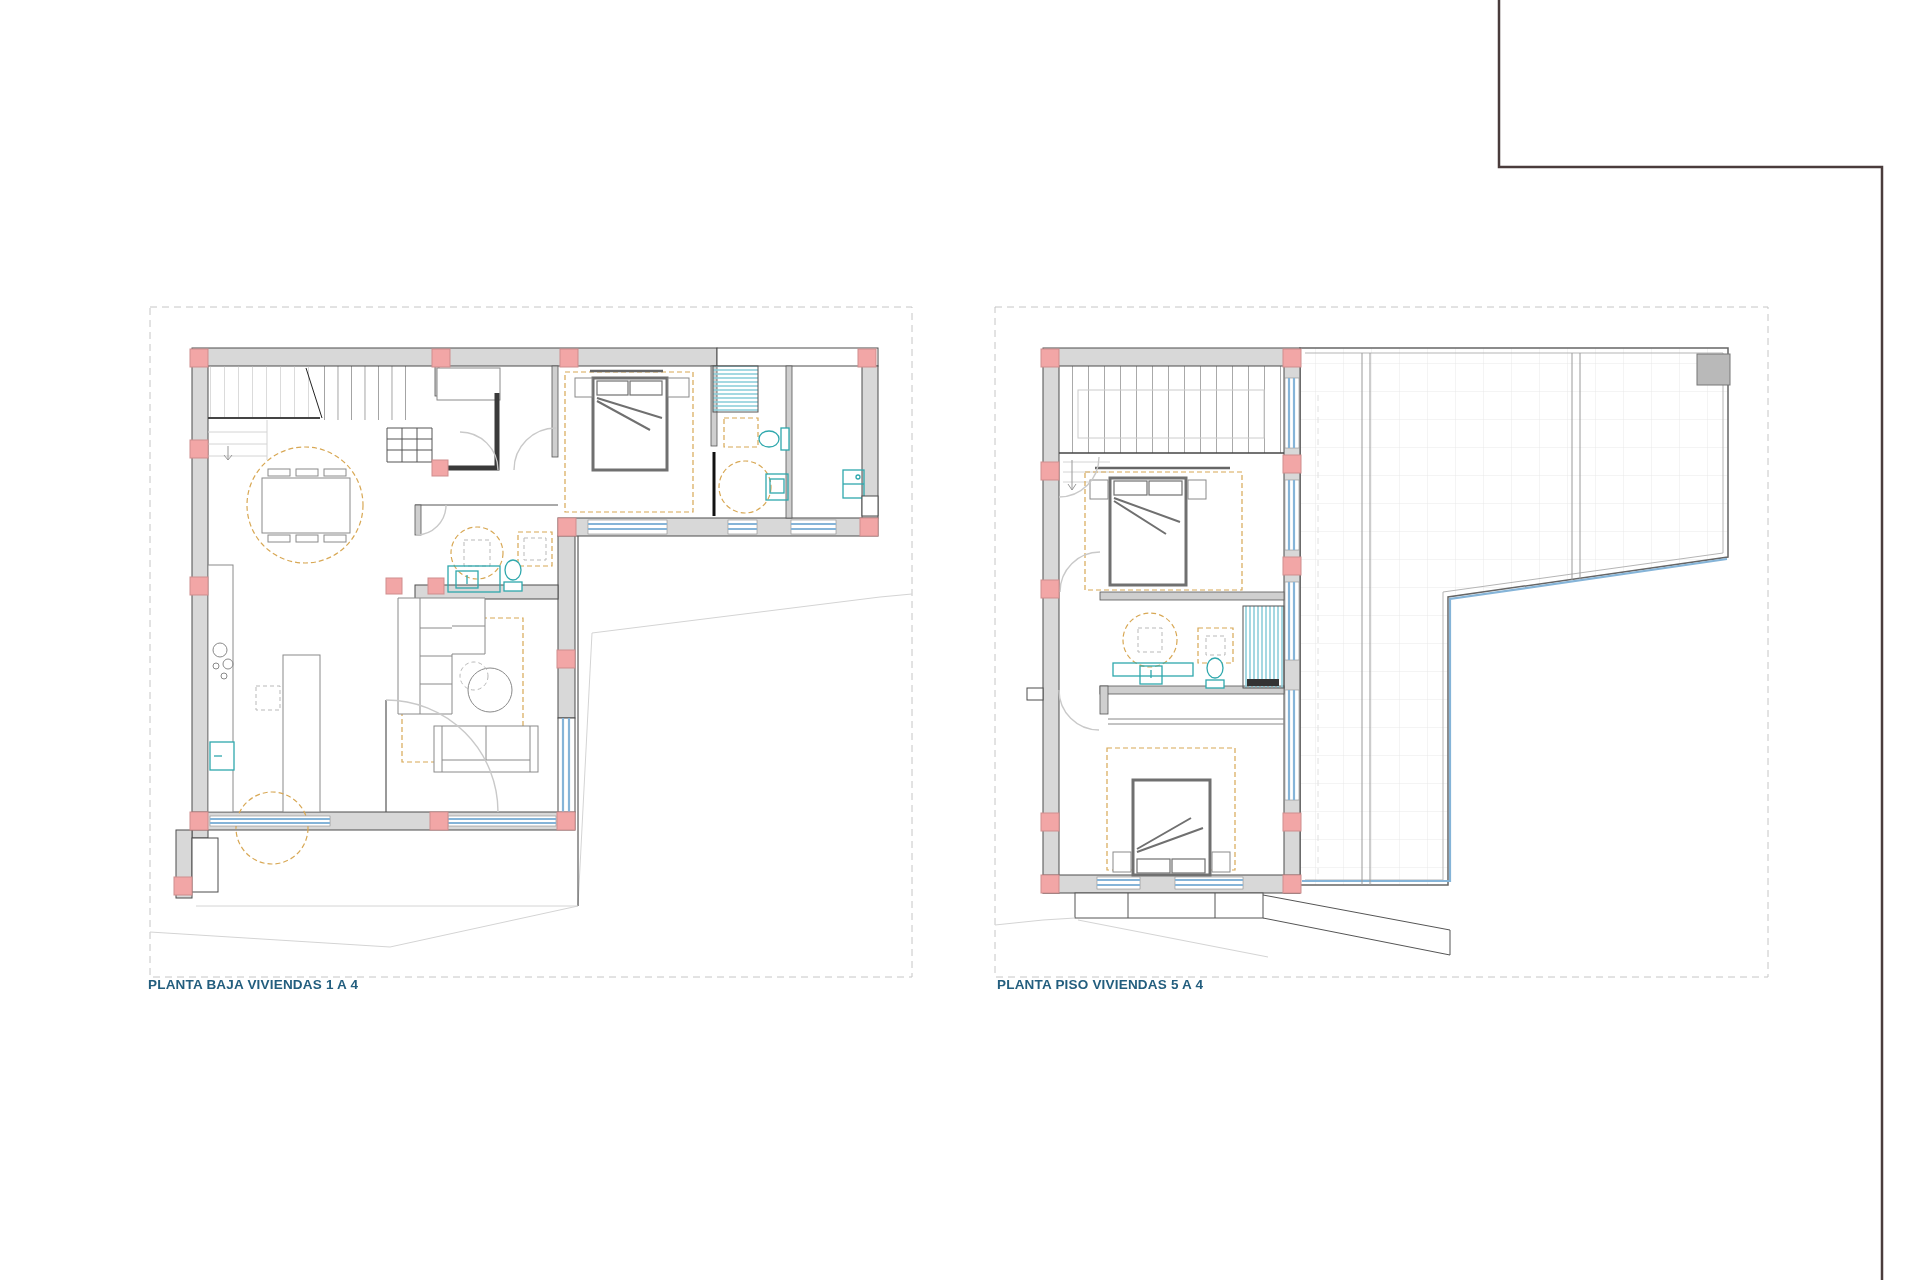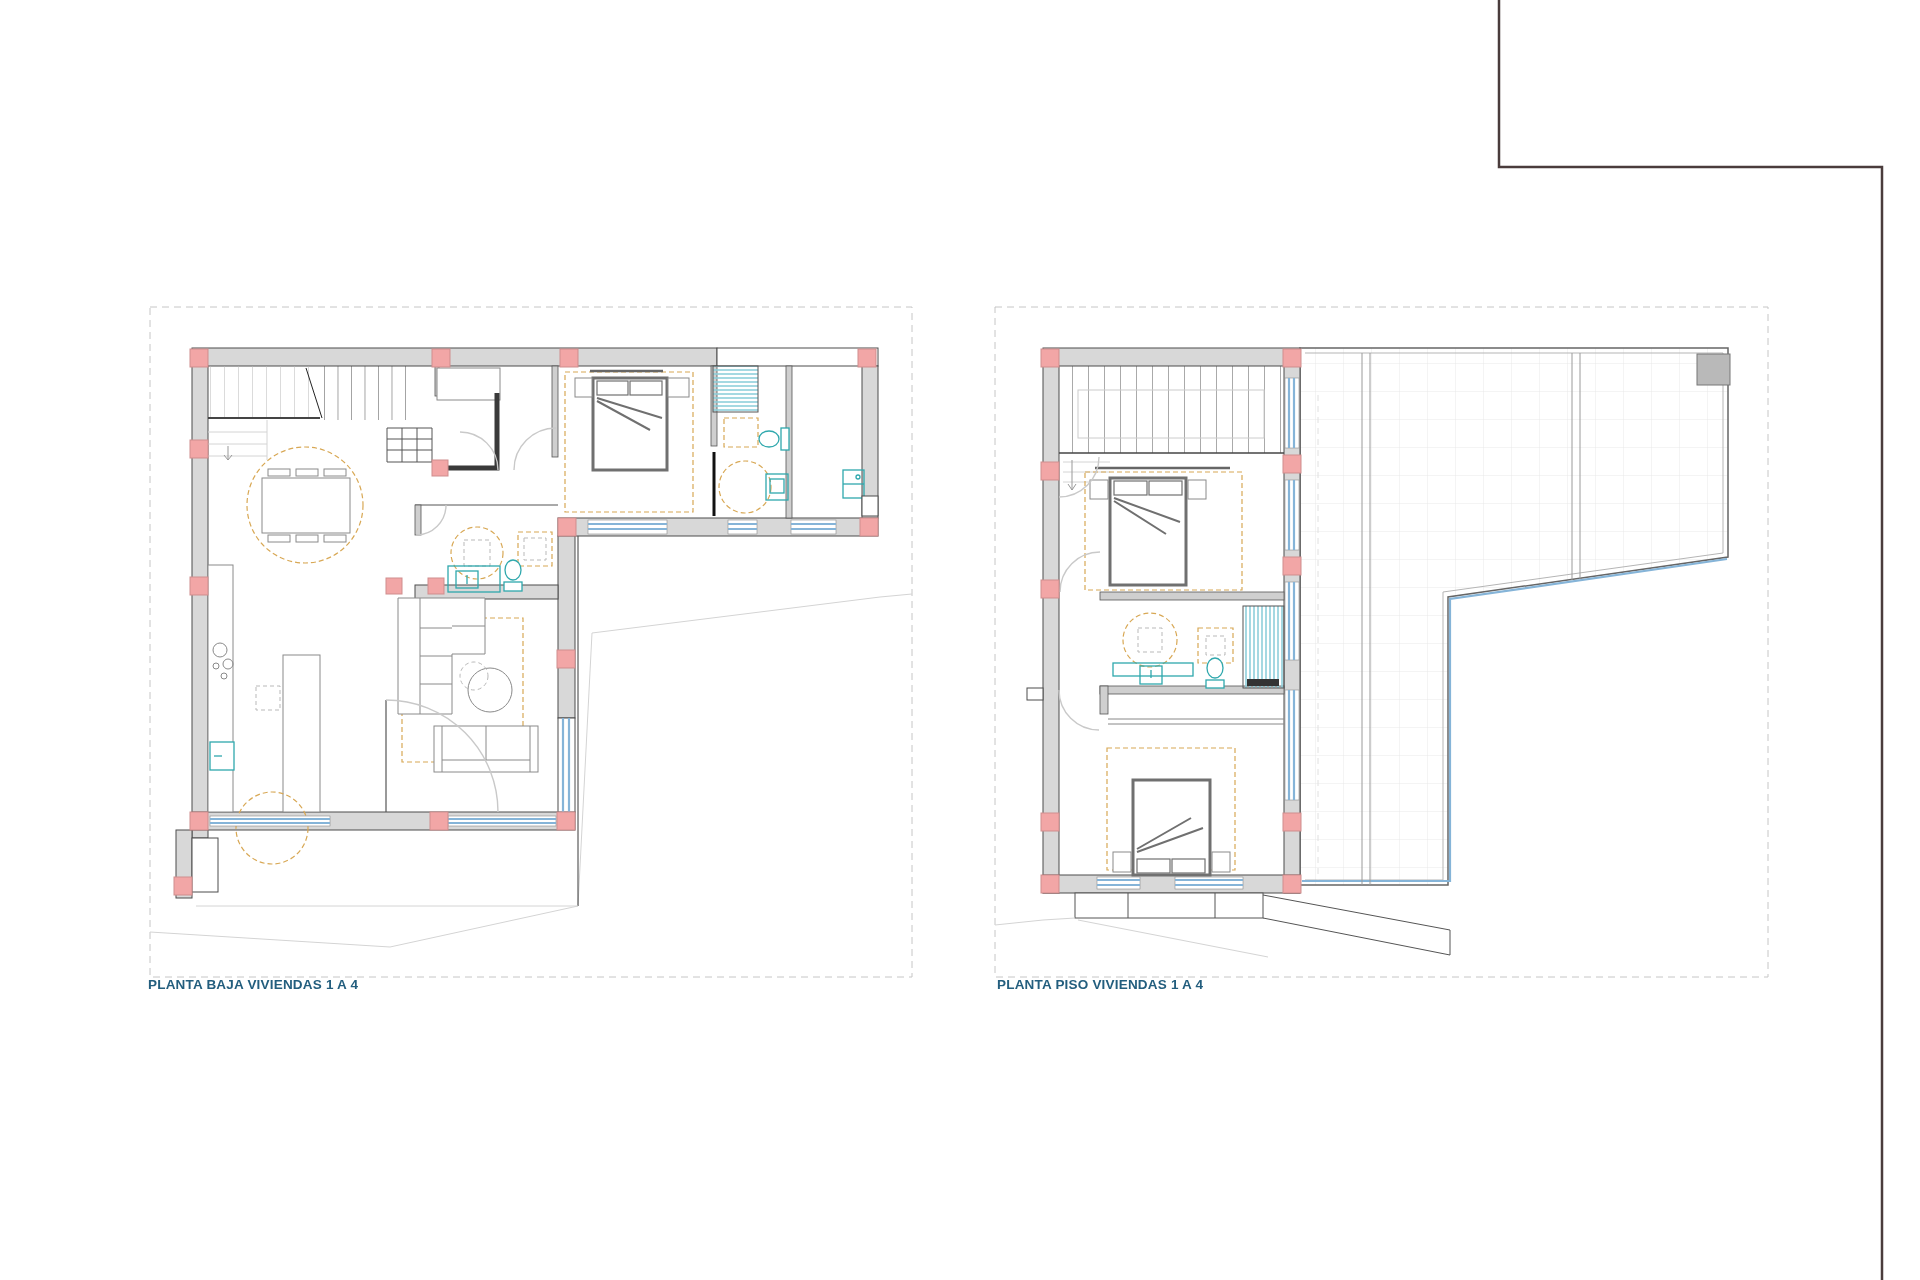--- a/index.html
+++ b/index.html
@@ -360,14 +360,14 @@
           <rect x="1283" y="557" width="18" height="18"></rect>
       <rect x="1041" y="813" width="18" height="18"></rect>
           <rect x="1283" y="813" width="18" height="18"></rect>
       <rect x="1041" y="875" width="18" height="18"></rect>
           <rect x="1283" y="875" width="18" height="18"></rect>
     </g>
   </g>
 </svg>
 
 <div class="plan-label" style="left:148px; top:977px;">PLANTA BAJA VIVIENDAS 1 A 4</div>
-<div class="plan-label" style="left:997px; top:977px;">PLANTA PISO VIVIENDAS 1 A 4</div>
+<div class="plan-label" style="left:997px; top:977px;">PLANTA PISO VIVIENDAS 5 A 4</div>
 </div>
 
 </body></html>

